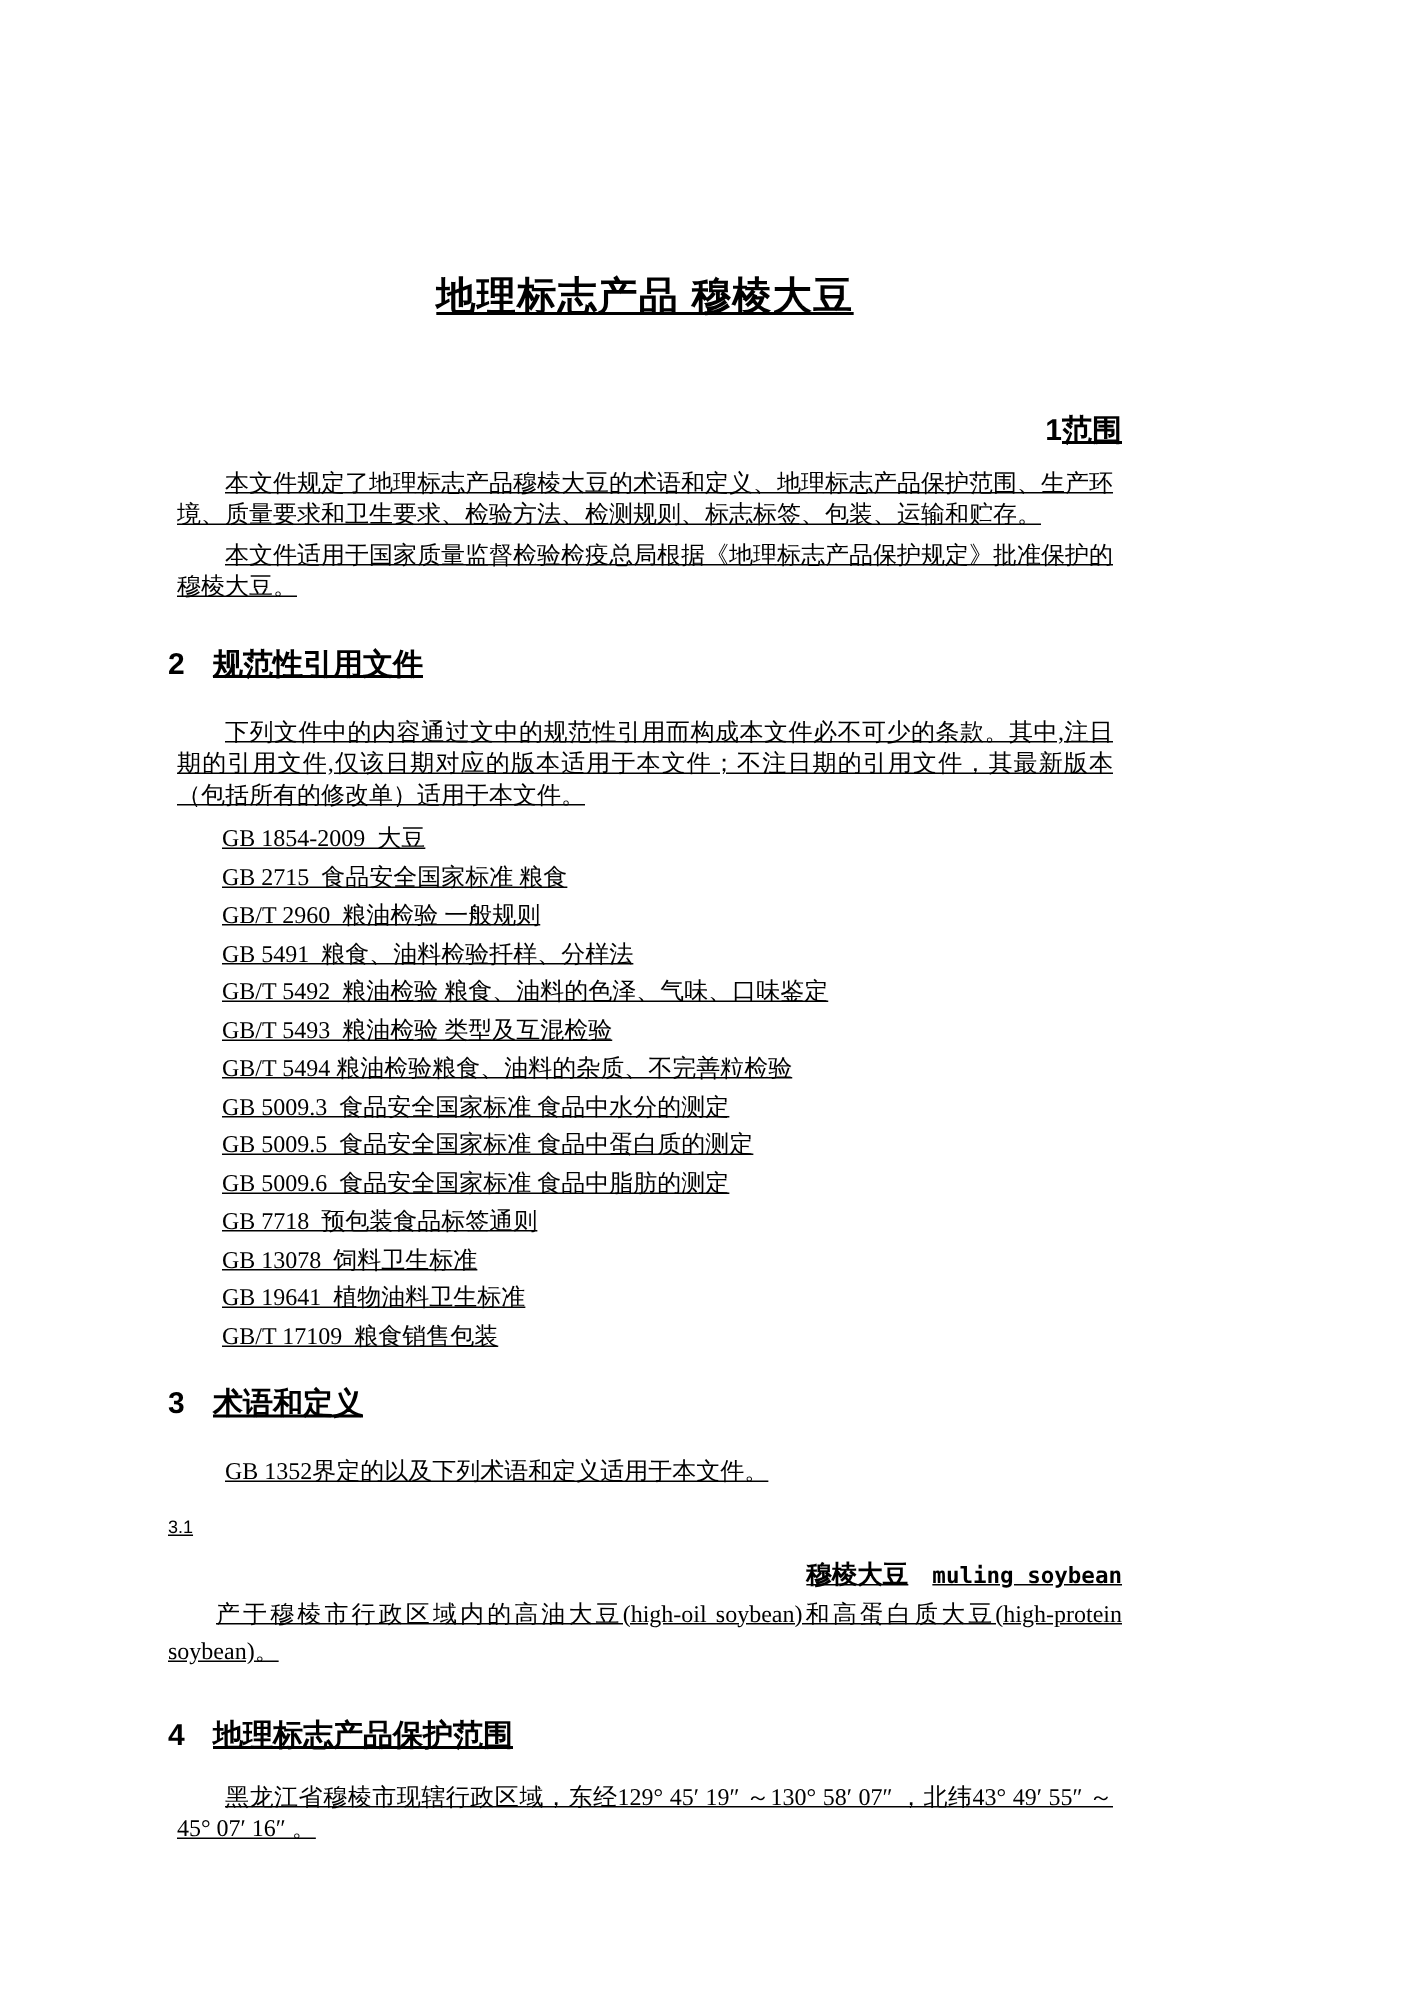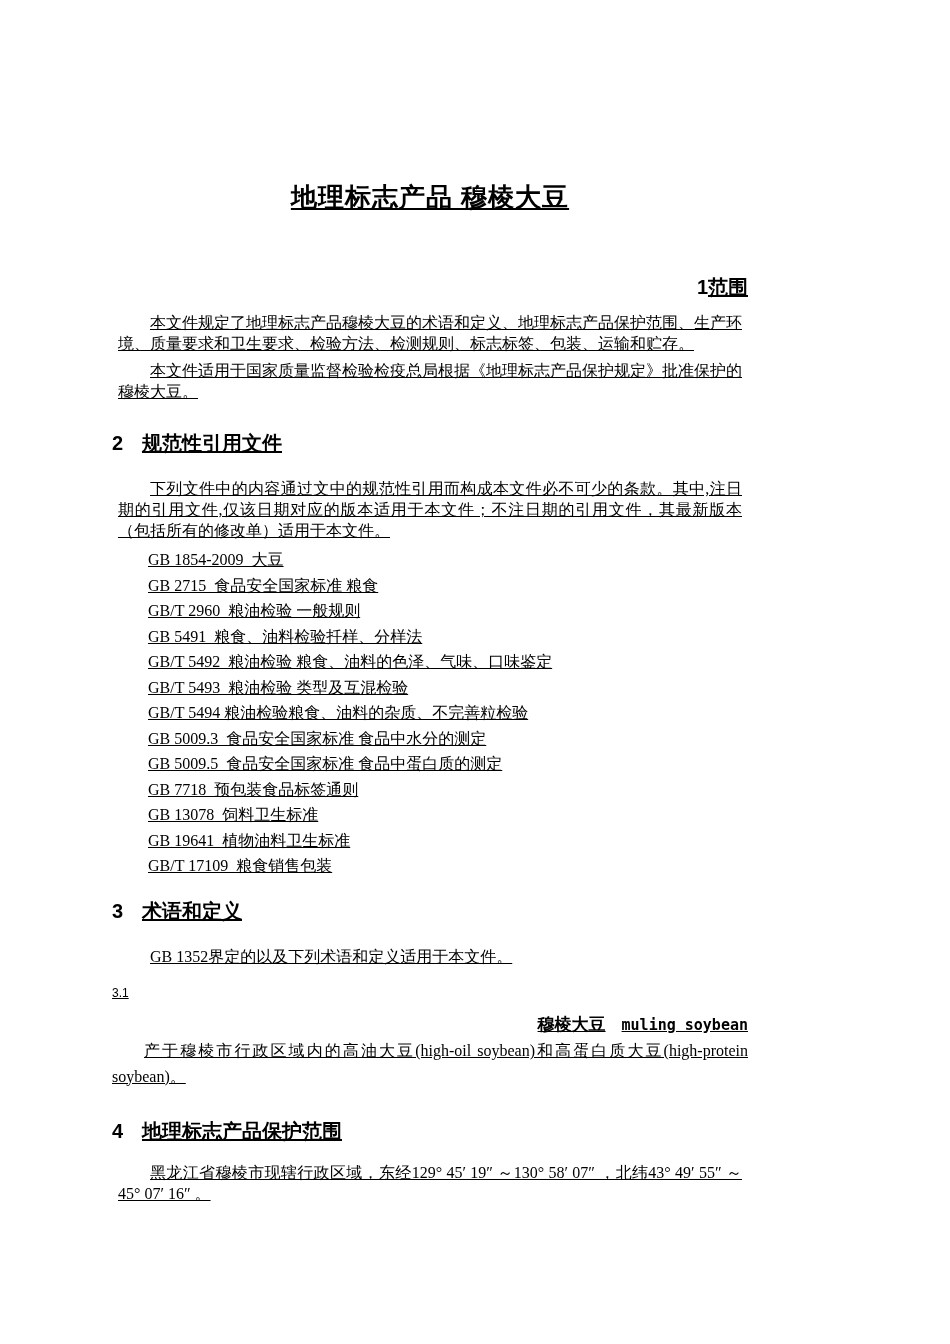--- a/index.html
+++ b/index.html
@@ -112,20 +112,21 @@
     <div class="refs">
       <div class="ref-line">GB 1854-2009  大豆</div>
       <div class="ref-line">GB 2715  食品安全国家标准 粮食</div>
       <div class="ref-line">GB/T 2960  粮油检验 一般规则</div>
       <div class="ref-line">GB 5491  粮食、油料检验扦样、分样法</div>
       <div class="ref-line">GB/T 5492  粮油检验 粮食、油料的色泽、气味、口味鉴定</div>
       <div class="ref-line">GB/T 5493  粮油检验 类型及互混检验</div>
       <div class="ref-line">GB/T 5494 粮油检验粮食、油料的杂质、不完善粒检验</div>
       <div class="ref-line">GB 5009.3  食品安全国家标准 食品中水分的测定</div>
       <div class="ref-line">GB 5009.5  食品安全国家标准 食品中蛋白质的测定</div>
+      <div class="ref-line">GB 5009.6  食品安全国家标准 食品中脂肪的测定</div>
       <div class="ref-line">GB 7718  预包装食品标签通则</div>
       <div class="ref-line">GB 13078  饲料卫生标准</div>
       <div class="ref-line">GB 19641  植物油料卫生标准</div>
       <div class="ref-line">GB/T 17109  粮食销售包装</div>
     </div>
 
     <h2 class="sec-heading m-sec3">
       <span class="sec-num">3</span><span class="sec-title">术语和定义</span>
     </h2>
     <p class="para m-intro3">GB 1352界定的以及下列术语和定义适用于本文件。</p>

